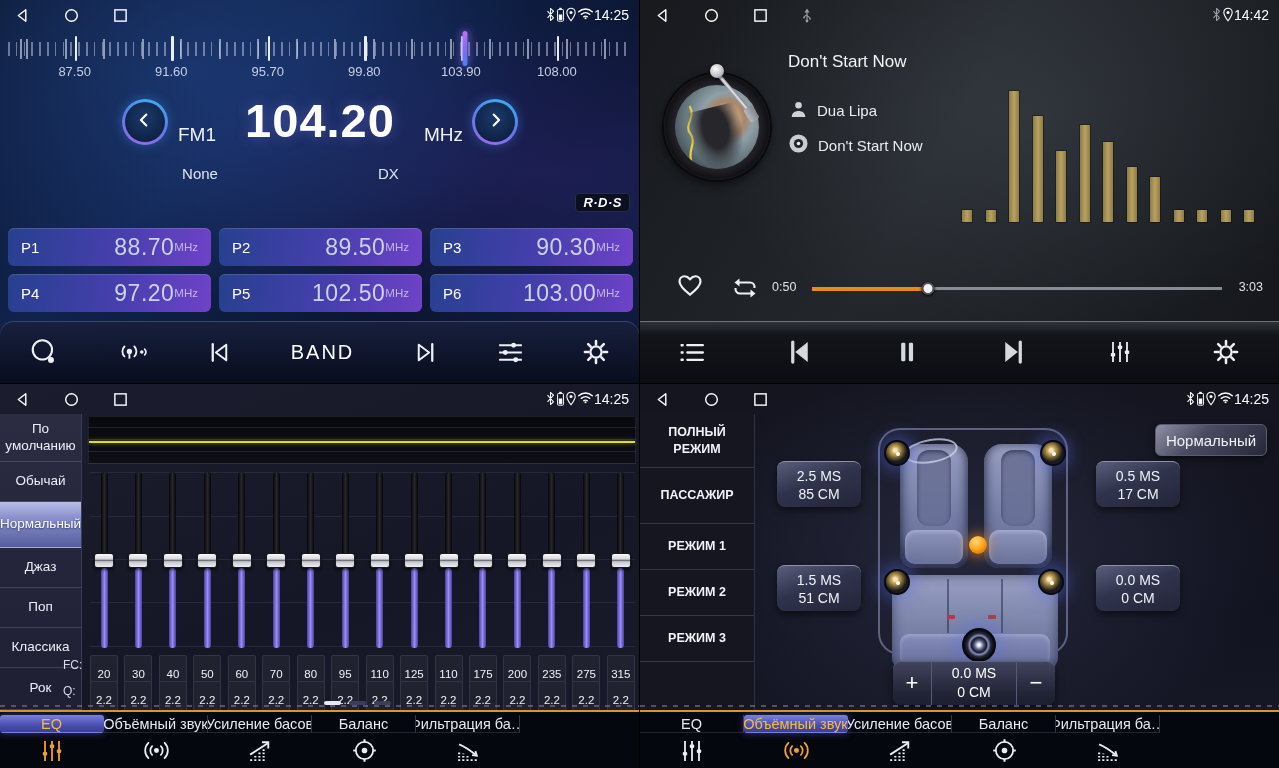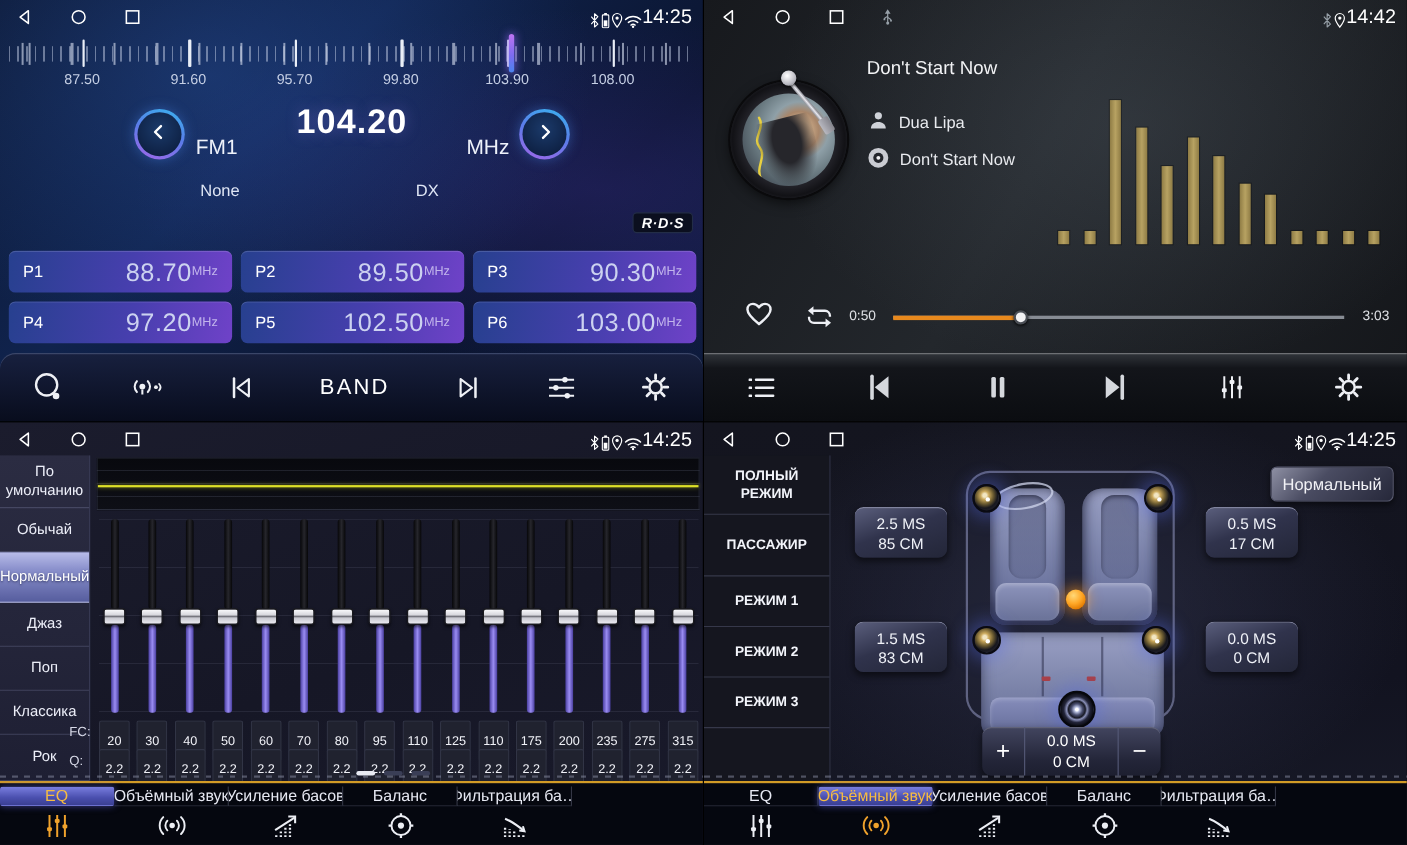--- a/index.html
+++ b/index.html
@@ -19,21 +19,21 @@
   #q-eq{left:0;top:384px;background:linear-gradient(160deg,#1b1c2d 0%,#161726 55%,#191a2b 100%);
     border-right:1px solid #000}
   #q-delay{left:640px;top:384px;width:639px;background:
     radial-gradient(ellipse at 52% 45%, rgba(62,66,98,.45), transparent 65%),
     linear-gradient(180deg,#14151f 0%,#121320 60%,#181a28 100%)}
 
   
   .sb{position:absolute;top:0;left:0;right:0;height:30px;display:flex;align-items:center;
       justify-content:space-between;padding:0 10px;color:#fff;z-index:8}
   .nav{display:flex;align-items:center;gap:34px;margin-left:5px}
-  .sb-right{display:flex;align-items:flex-end;gap:0;font-size:18px}
+  .sb-right{display:flex;align-items:flex-start;gap:0;font-size:14px}
   .sb svg{display:block}
   .dim{color:#97a0a8}
 
   
   .ruler{position:absolute;left:8px;right:8px;top:33px;height:32px}
   .ruler-minor{position:absolute;left:0;right:0;top:9px;height:14px;
     background:repeating-linear-gradient(90deg,rgba(195,205,228,.5) 0 1.5px,transparent 1.5px 7.8px)}
   .ruler-mid{position:absolute;left:0;right:0;top:6px;height:20px;background-position-x:18px;
     background-image:repeating-linear-gradient(90deg,rgba(205,213,232,.65) 0 2px,transparent 2px 38.55px)}
   .mjt{position:absolute;top:3px;width:2.5px;height:25px;border-radius:1px;background:#e9eef7}
@@ -50,21 +50,21 @@
   .scale-labels span:nth-child(5){left:72.7%}.scale-labels span:nth-child(6){left:88.1%}
   .tune-btn{position:absolute;top:99px;width:46px;height:46px;border-radius:50%;border:0;cursor:pointer;
     background:linear-gradient(200deg,#38b6f0 0%,#5a7ce8 48%,#a266e8 100%);
     display:flex;align-items:center;justify-content:center;box-shadow:0 0 12px rgba(70,130,230,.45)}
   .tune-btn::before{content:'';position:absolute;inset:3px;border-radius:50%;
     background:radial-gradient(circle at 50% 38%,#1b3a6a 0%,#0e2144 75%)}
   .tune-btn svg{position:relative;z-index:1}
   .tune-prev{left:122px}.tune-next{left:472px}
   .band-label{position:absolute;left:178px;top:124px;font-size:19px;color:#eef2fa}
   .freq-big{position:absolute;left:215px;width:210px;top:93px;text-align:center;
-    font-size:31px;font-weight:bold;color:#fff;letter-spacing:1px;text-shadow:0 0 14px rgba(160,140,255,.35)}
+    font-size:47px;font-weight:bold;color:#fff;letter-spacing:1px;text-shadow:0 0 14px rgba(160,140,255,.35)}
   .unit-label{position:absolute;left:424px;top:124px;font-size:19px;color:#eef2fa}
   .station-name{position:absolute;left:168px;width:64px;top:165px;text-align:center;font-size:15px;color:#dfe6f5}
   .dx-mode{position:absolute;left:378px;top:165px;font-size:15px;color:#dfe6f5}
   .rds{position:absolute;right:9px;top:193px;background:#0b0f1f;border:1px solid #232d47;border-radius:4px;
     padding:1px 7px;font-style:italic;font-weight:bold;font-size:13px;color:#fff;letter-spacing:.5px}
   .presets{position:absolute;left:8px;right:6px;top:228px;display:grid;
     grid-template-columns:repeat(3,1fr);grid-auto-rows:38px;gap:8px}
   .preset{border-radius:6px;display:flex;align-items:center;padding:0 13px;cursor:pointer;
     background:linear-gradient(100deg,#27408f 0%,#473fae 55%,#6f42c8 100%);
     box-shadow:inset 0 1px 0 rgba(255,255,255,.14)}
@@ -979,21 +979,21 @@
     <div class="badge badge-fl">
       <span>2.5 MS</span>
       <span>85 CM</span>
     </div>
     <div class="badge badge-fr">
       <span>0.5 MS</span>
       <span>17 CM</span>
     </div>
     <div class="badge badge-rl">
       <span>1.5 MS</span>
-      <span>83 CM</span>
+      <span>51 CM</span>
     </div>
     <div class="badge badge-rr">
       <span>0.0 MS</span>
       <span>0 CM</span>
     </div>
 
     <div class="stepper">
       <div class="step-btn">+</div>
       <div class="step-mid">
         <span>0.0 MS</span>

